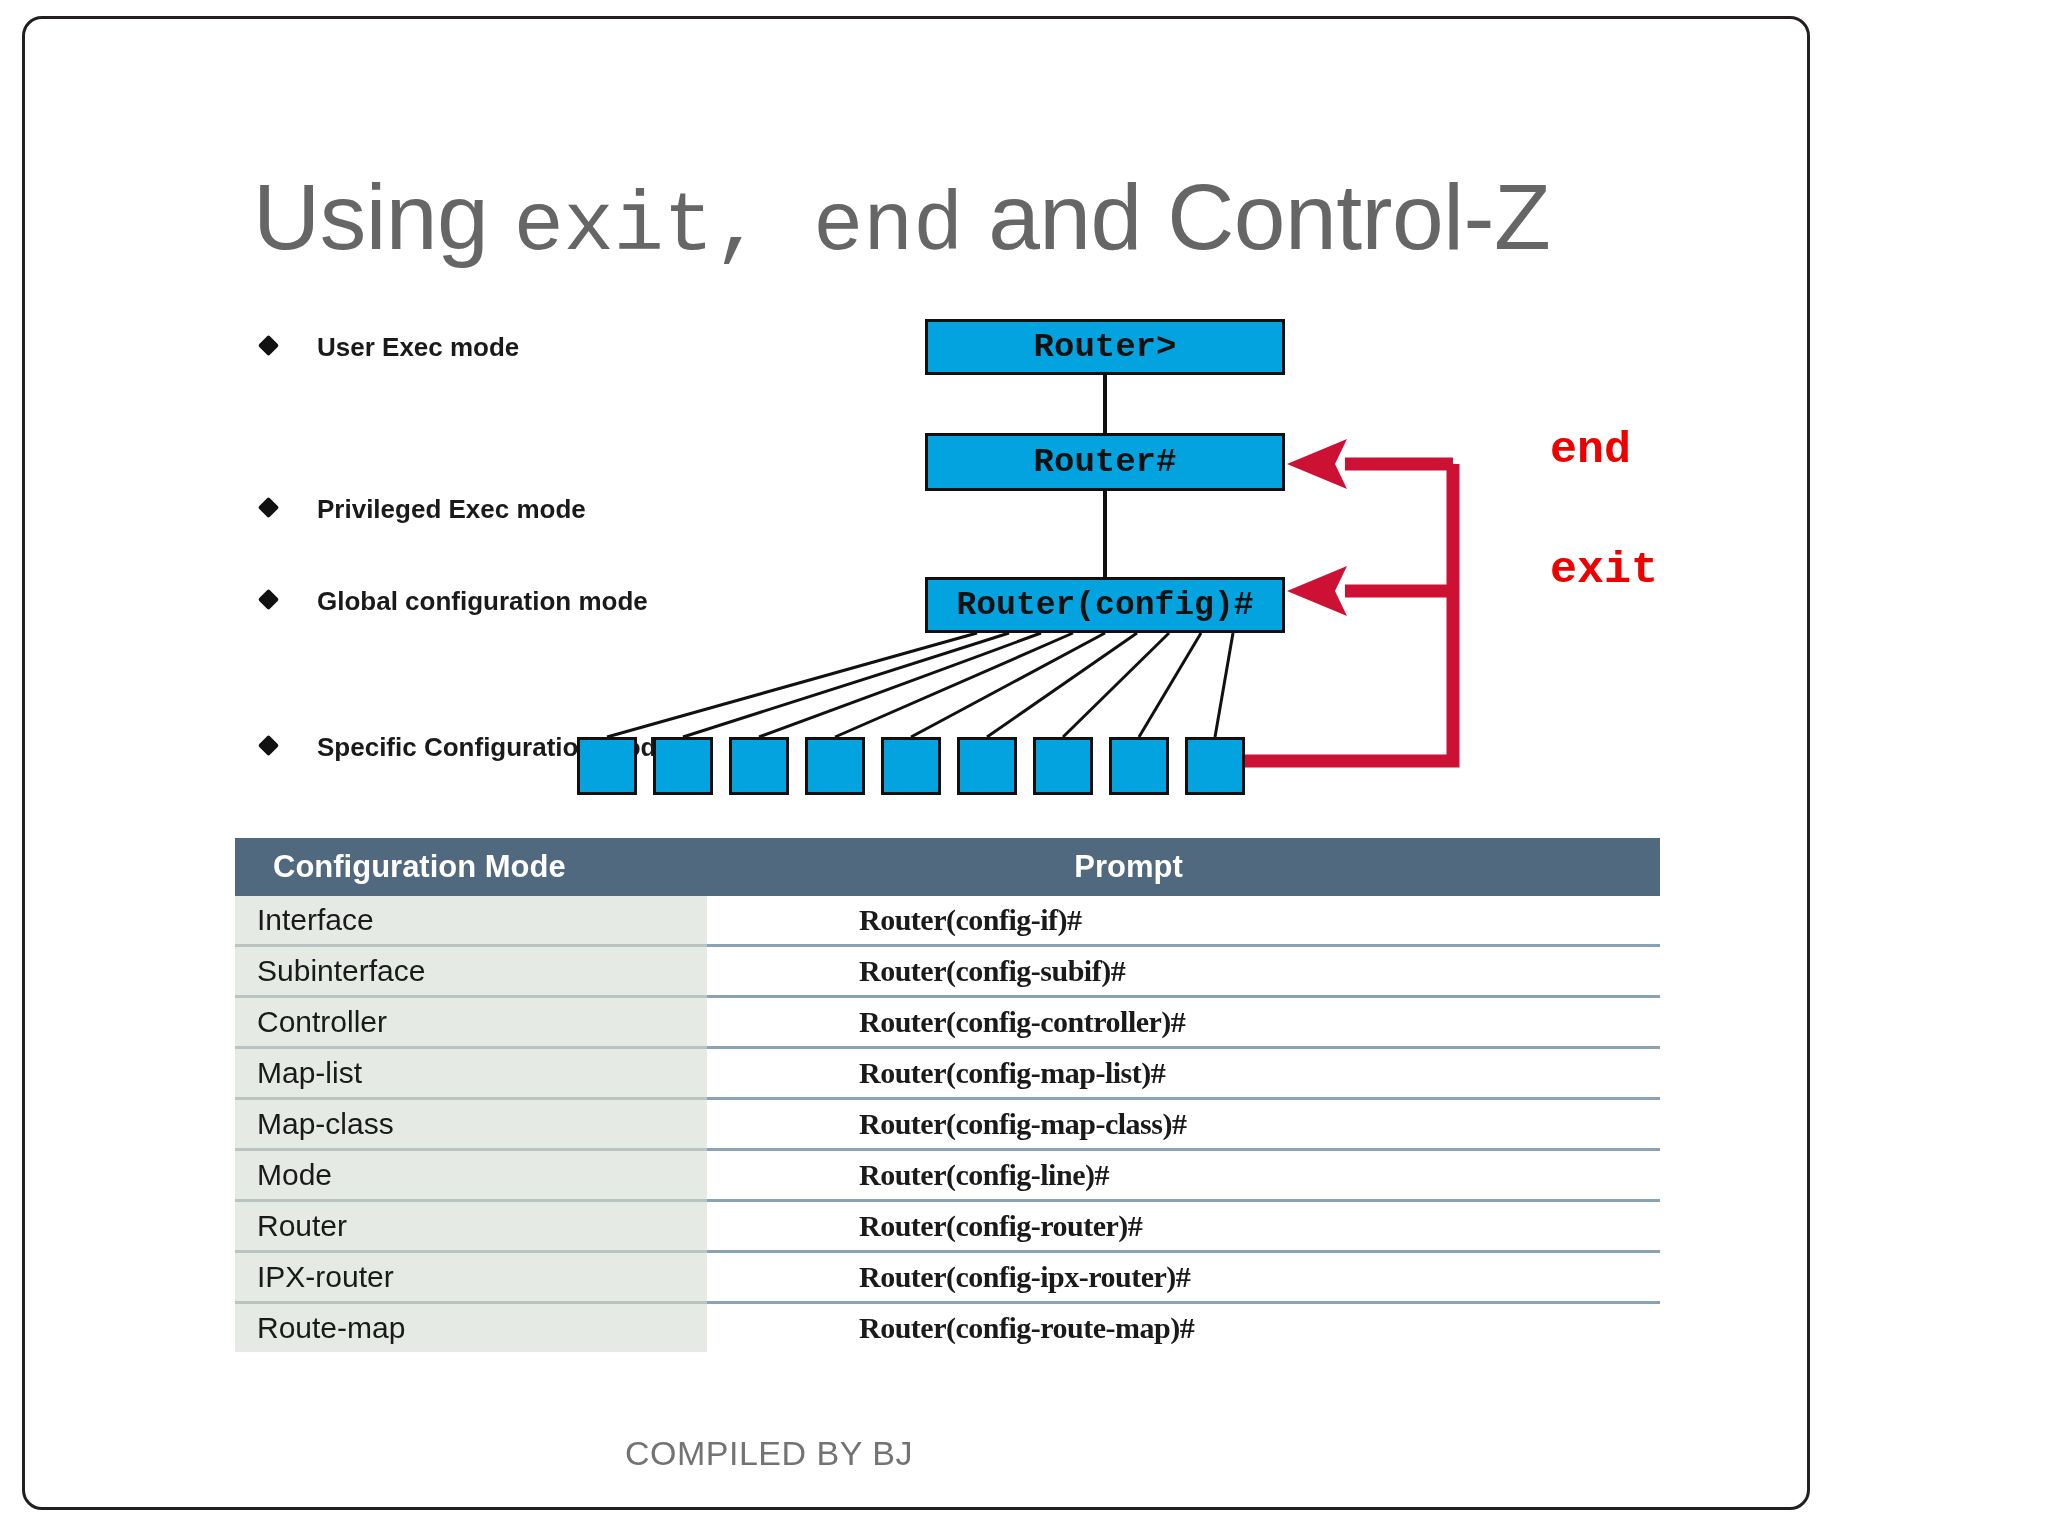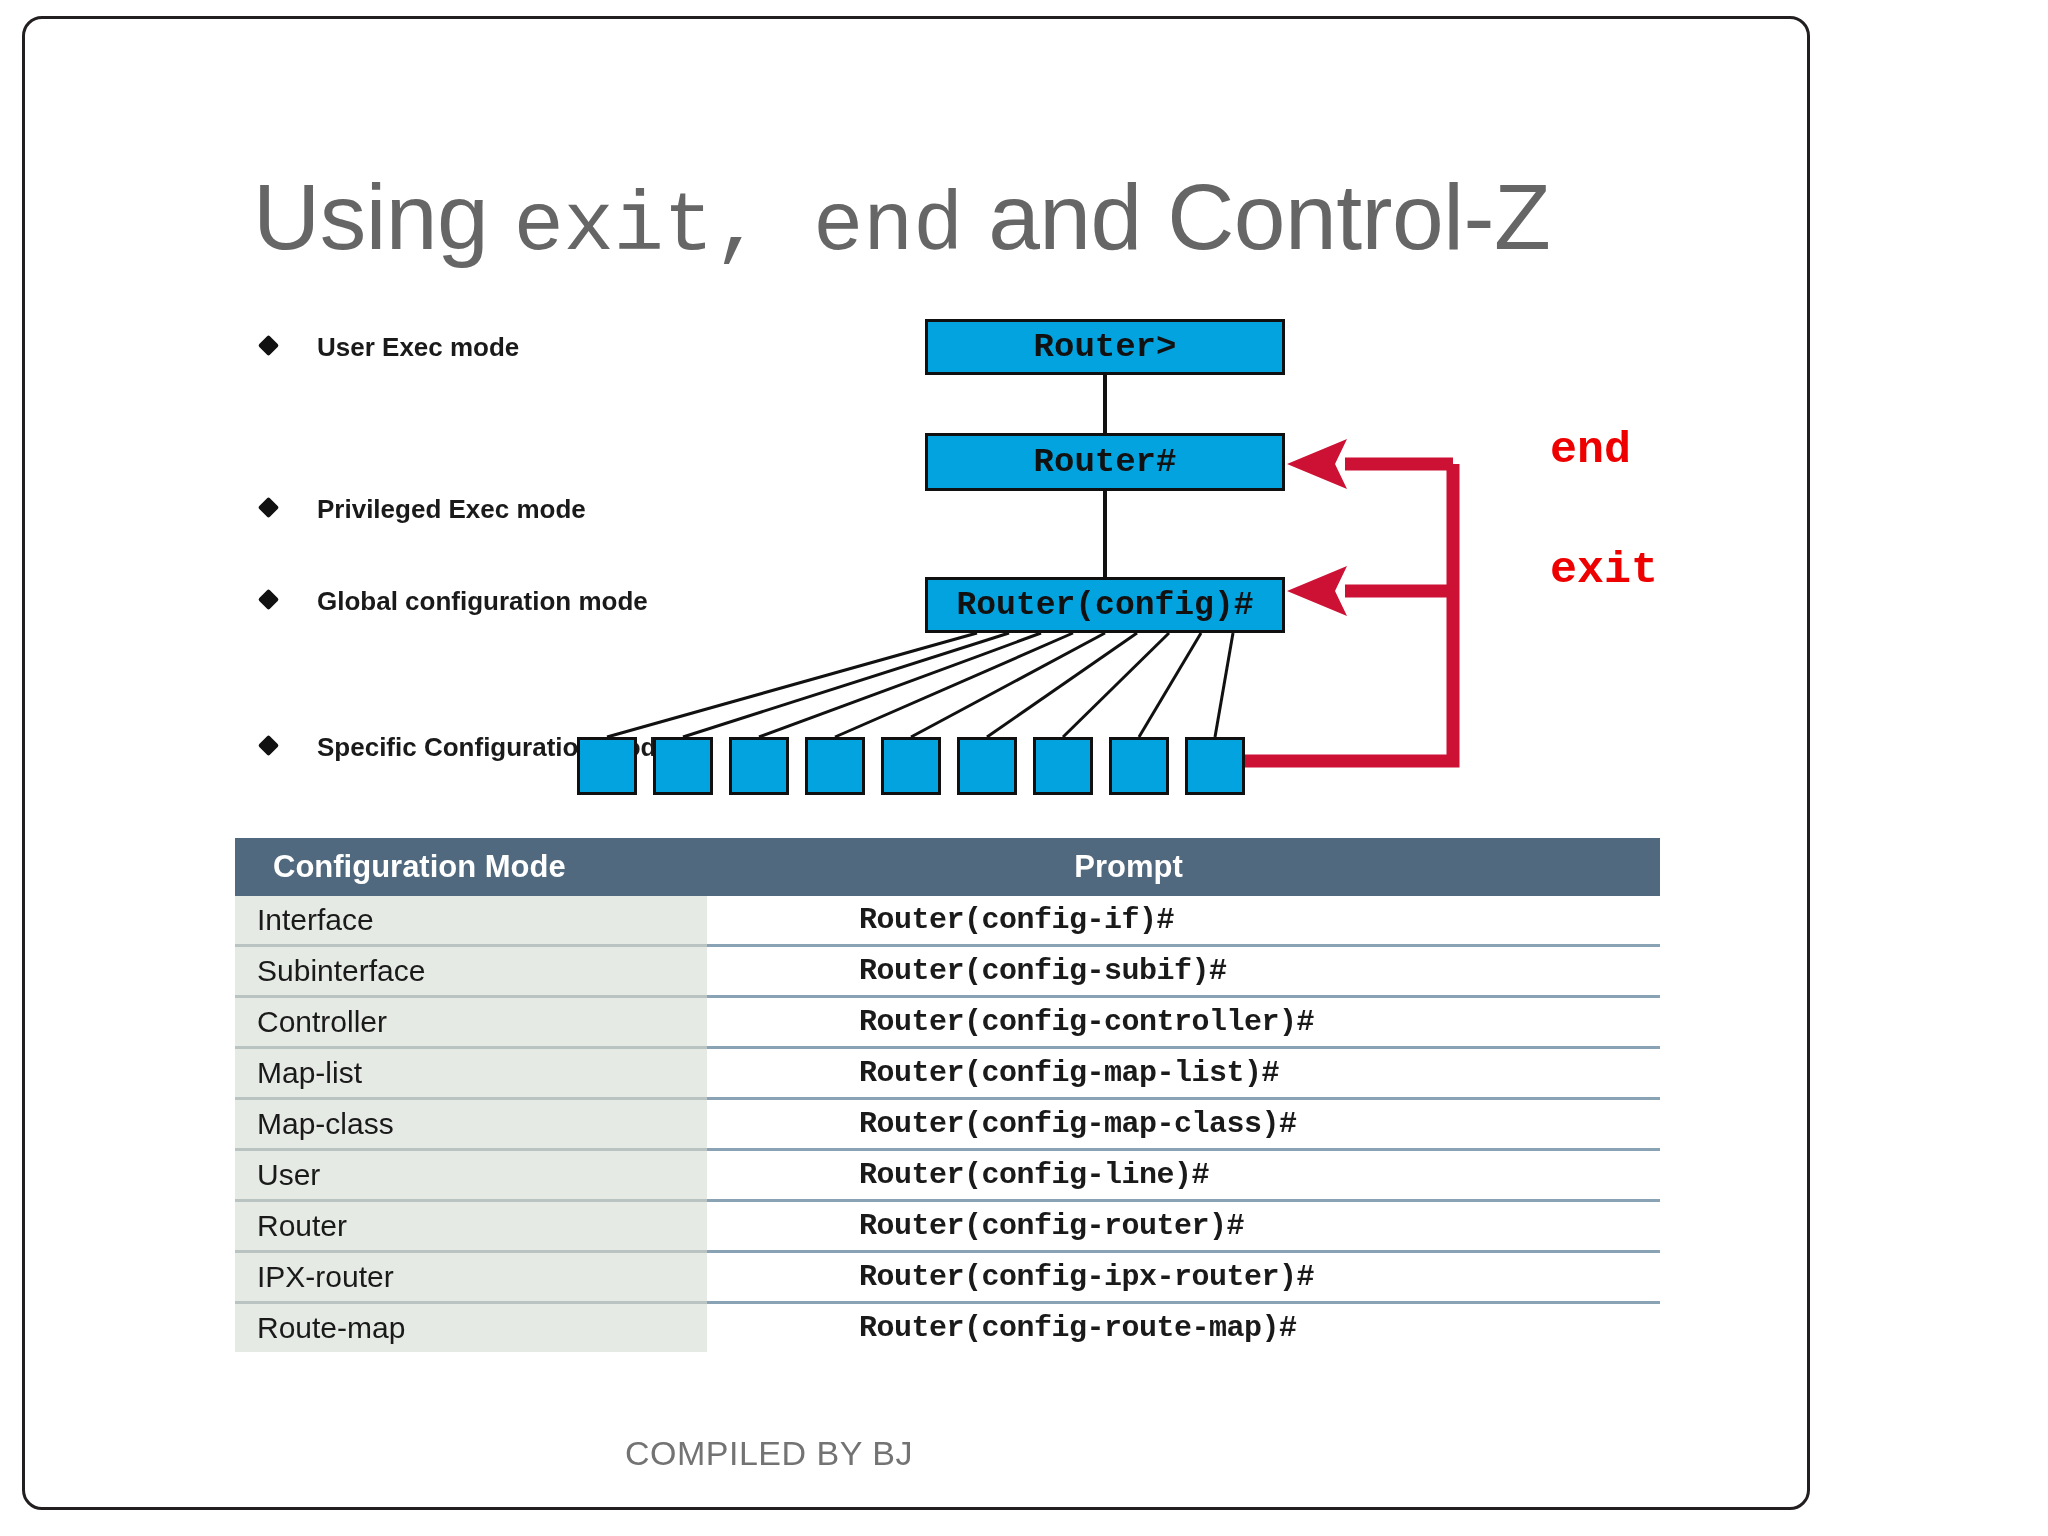--- a/index.html
+++ b/index.html
@@ -155,21 +155,21 @@
   }
   #table td.c-mode {
     background: #e6eae5;
     padding-left: 22px;
     font-family: "Liberation Sans", sans-serif;
     border-bottom-color: #b9c3c1;
   }
   #table td.c-prompt {
     background: #ffffff;
     padding-left: 152px;
-    font-family: Liberation Mono, monospace;
+    font-family: Liberation Serif, serif;
     font-weight: bold;
     font-size: 30px;
     letter-spacing: -0.5px;
   }
   #table tr:last-child td { border-bottom: none; }
 
   
   #footer {
     position: absolute;
     left: 600px;
@@ -270,21 +270,21 @@
       </tr>
       <tr>
         <td class="c-mode">Map-list</td>
         <td class="c-prompt">Router(config-map-list)#</td>
       </tr>
       <tr>
         <td class="c-mode">Map-class</td>
         <td class="c-prompt">Router(config-map-class)#</td>
       </tr>
       <tr>
-        <td class="c-mode">User</td>
+        <td class="c-mode">Mode</td>
         <td class="c-prompt">Router(config-line)#</td>
       </tr>
       <tr>
         <td class="c-mode">Router</td>
         <td class="c-prompt">Router(config-router)#</td>
       </tr>
       <tr>
         <td class="c-mode">IPX-router</td>
         <td class="c-prompt">Router(config-ipx-router)#</td>
       </tr>

